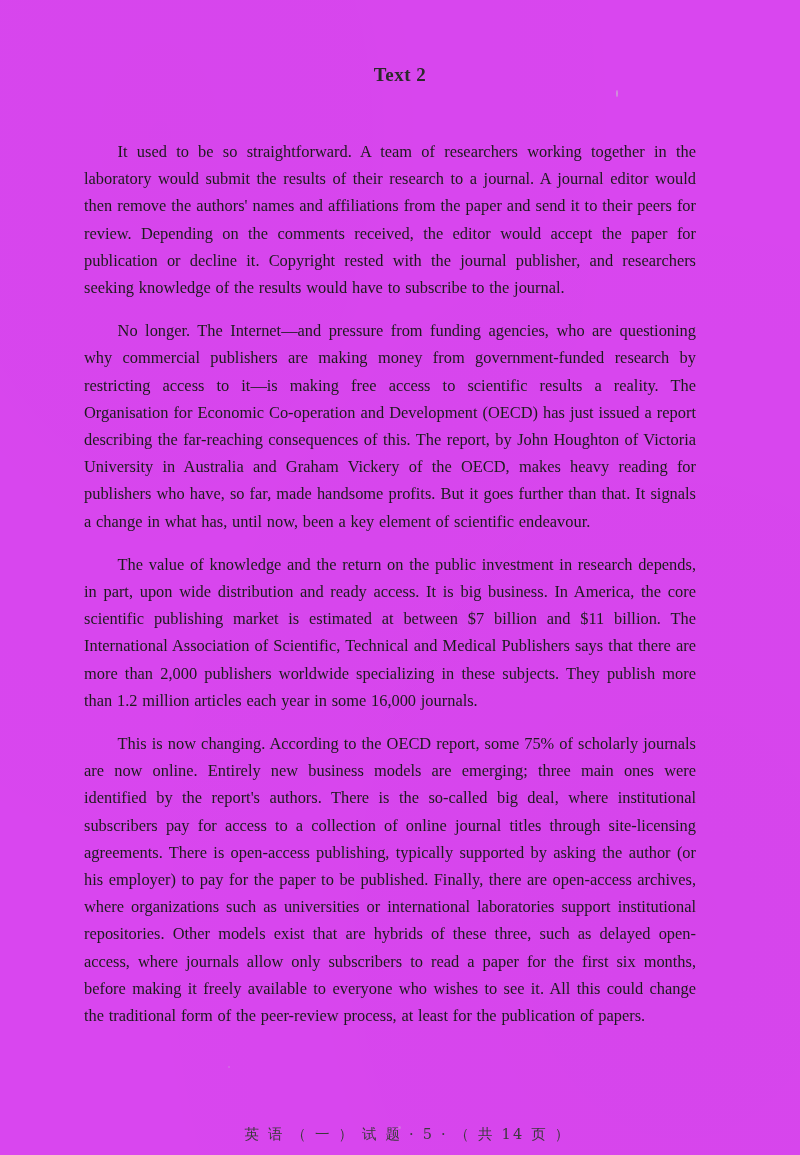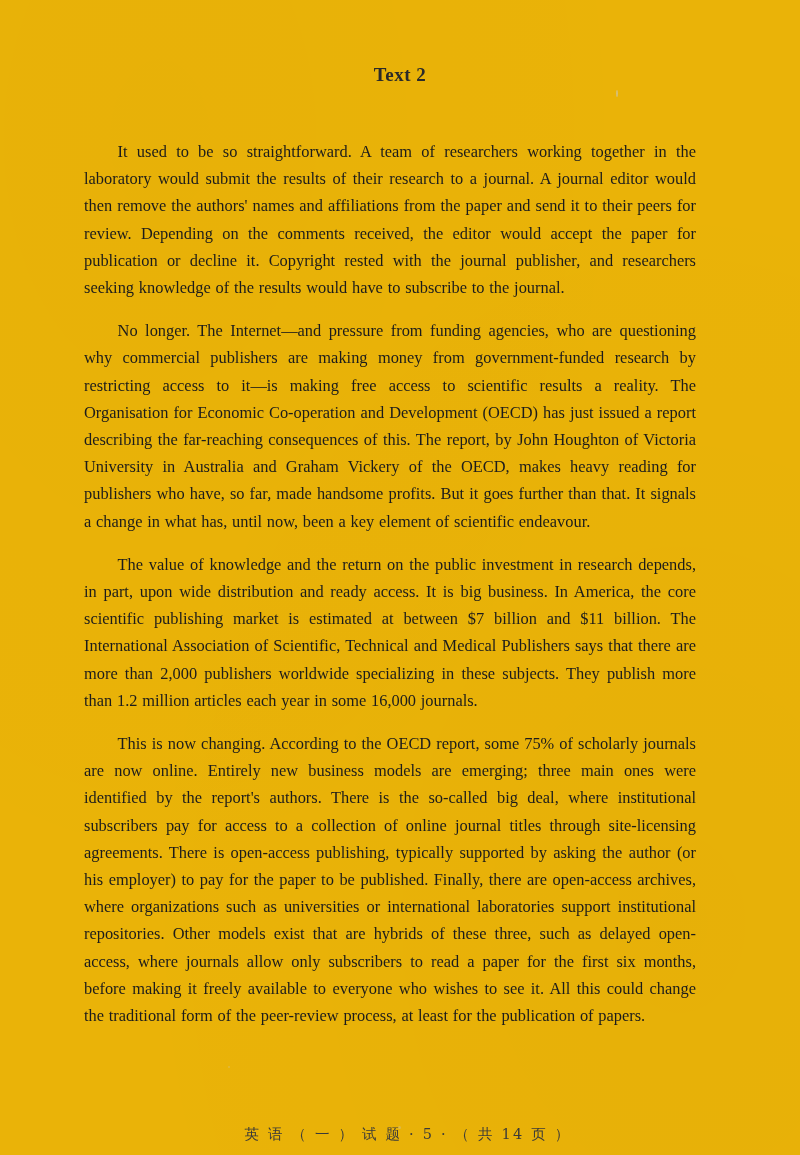--- a/index.html
+++ b/index.html
@@ -4,21 +4,21 @@
 <style>
   html, body {
     margin: 0;
     padding: 0;
     background: #ffffff;
   }
   .page {
     position: relative;
     width: 800px;
     height: 1155px;
-    background: #eab308;
+    background: #d946ef;
     overflow: hidden;
     font-family: "Liberation Serif", "DejaVu Serif", serif;
     color: #1c1c1c;
   }
   
   .page::before {
     content: "";
     position: absolute;
     inset: 0;
     background:

